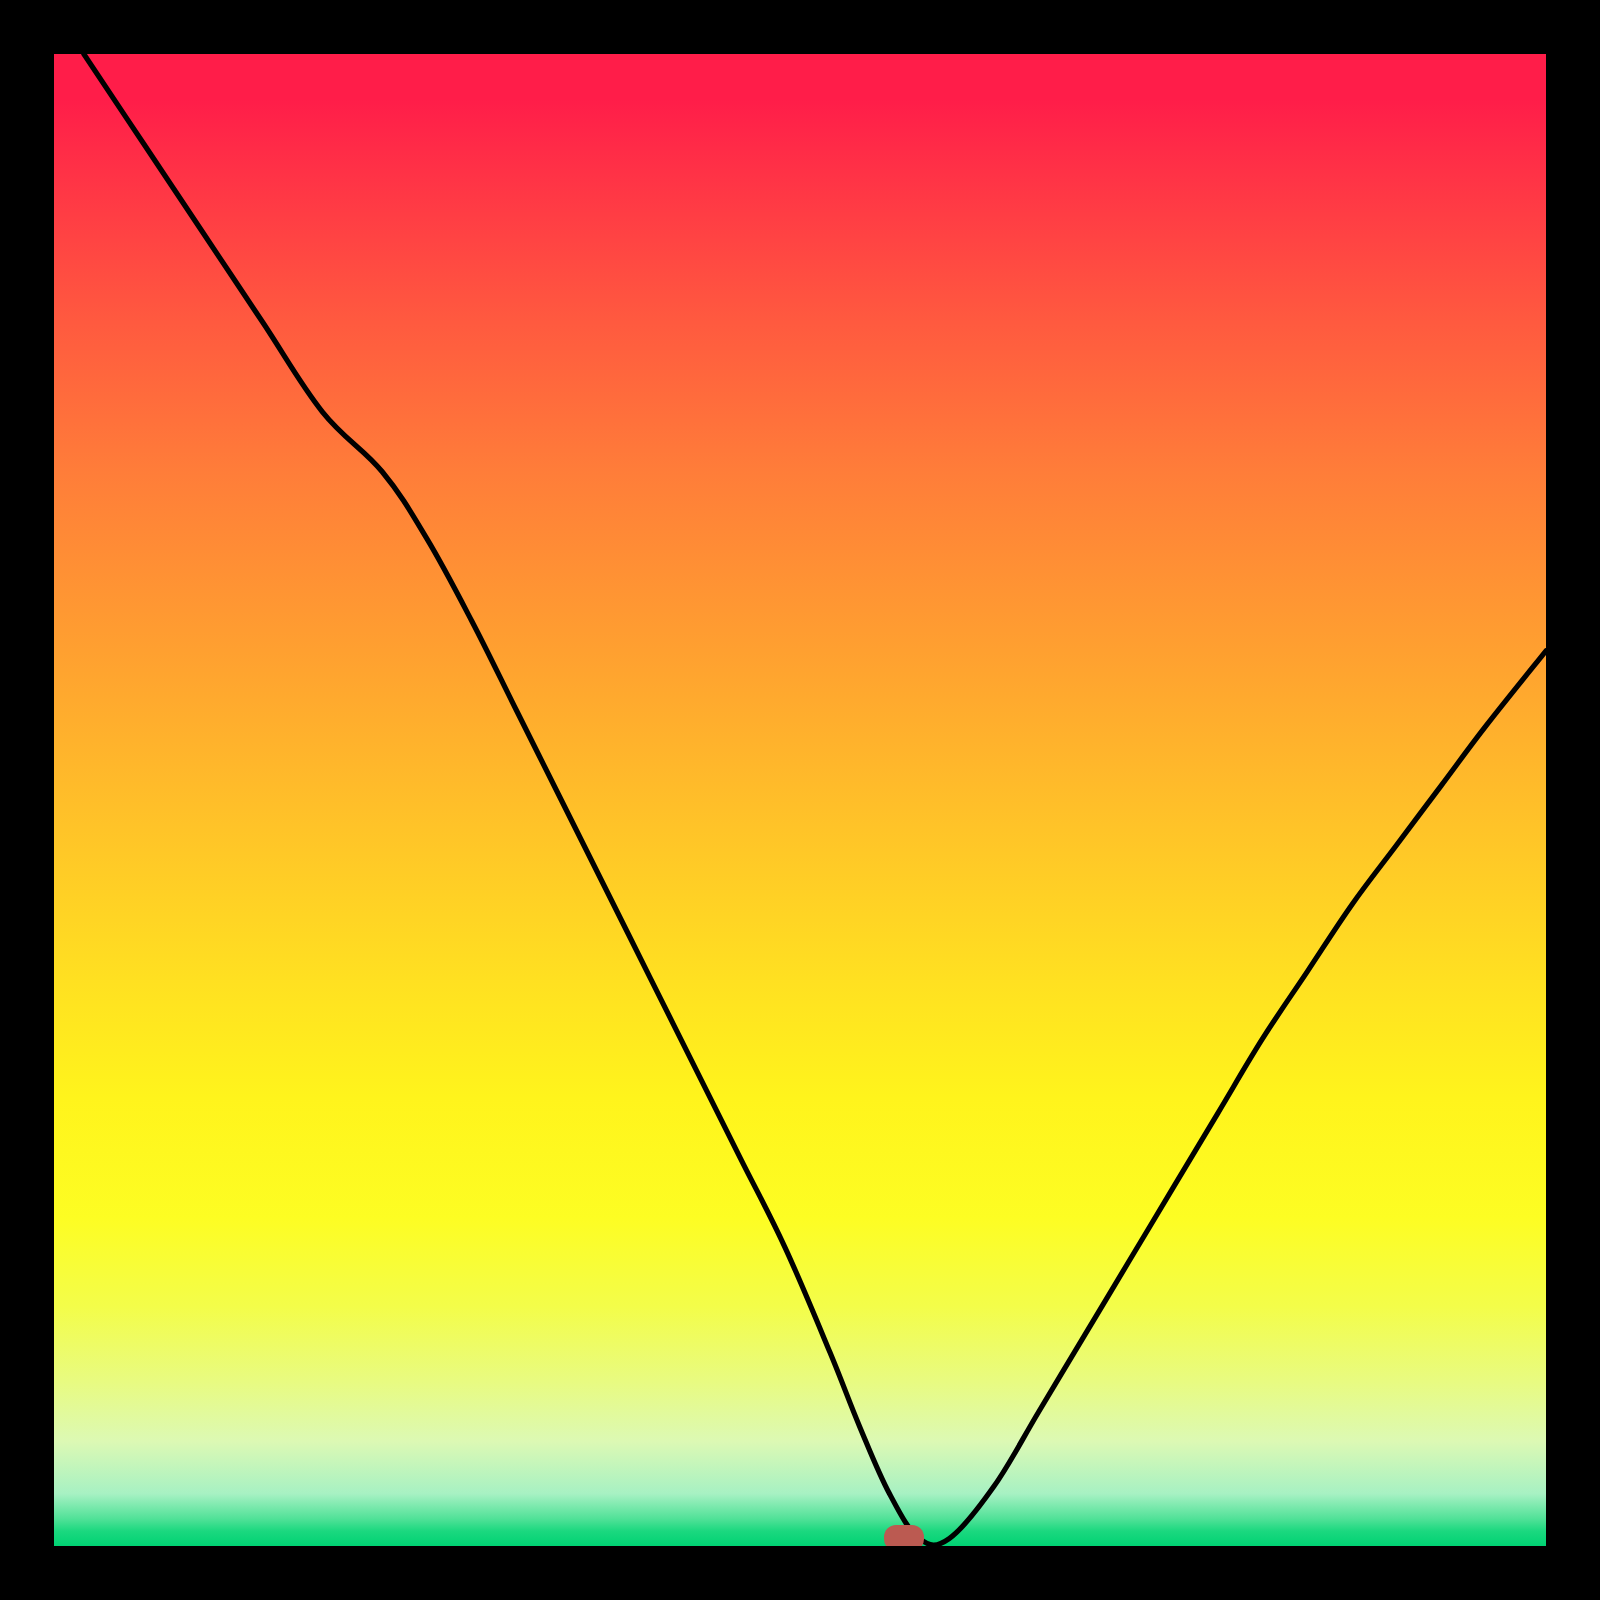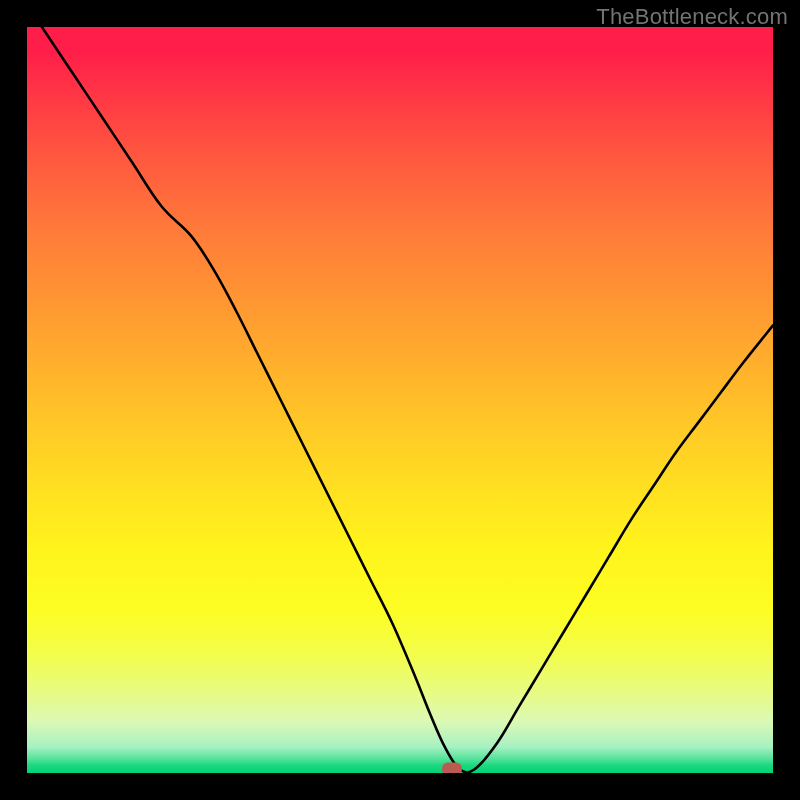--- a/index.html
+++ b/index.html
@@ -77,21 +77,20 @@
     border-radius: 6px;
     background: #bb5a51;
     transform: translate(-50%, -50%);
   }
 </style>
 </head>
 <body>
 
 <div class="frame">
 
-  <div class="watermark">TheBottleneck.com</div>
 
   <div class="plot-area">
     <div class="gradient"></div>
 
     <svg class="curve" viewBox="0 0 746 746" preserveAspectRatio="none">
       <path id="curve-path" fill="none" stroke="#000" stroke-width="2.6" stroke-linecap="round" stroke-linejoin="round" d="M 14.92 0.00 C 20.29 8.06, 34.02 28.65, 44.76 44.76 C 55.50 60.87, 63.86 73.41, 74.60 89.52 C 85.34 105.63, 93.70 118.17, 104.44 134.28 C 115.18 150.39, 123.54 165.61, 134.28 179.04 C 145.02 192.47, 154.72 197.47, 164.12 208.88 C 173.52 220.29, 178.44 229.02, 186.50 242.45 C 194.56 255.88, 200.82 268.04, 208.88 283.48 C 216.94 298.92, 223.20 312.13, 231.26 328.24 C 239.32 344.35, 245.58 356.89, 253.64 373.00 C 261.70 389.11, 267.96 401.65, 276.02 417.76 C 284.08 433.87, 290.34 446.41, 298.40 462.52 C 306.46 478.63, 312.72 491.17, 320.78 507.28 C 328.84 523.39, 335.10 535.93, 343.16 552.04 C 351.22 568.15, 357.48 579.34, 365.54 596.80 C 373.60 614.26, 381.21 632.91, 387.92 649.02 C 394.63 665.13, 397.47 673.56, 402.84 686.32 C 408.21 699.08, 412.39 709.82, 417.76 719.89 C 423.13 729.96, 427.31 738.24, 432.68 742.27 C 438.05 746.30, 440.89 746.97, 447.60 742.27 C 454.31 737.57, 461.92 727.57, 469.98 716.16 C 478.04 704.75, 484.30 692.29, 492.36 678.86 C 500.42 665.43, 506.68 654.99, 514.74 641.56 C 522.80 628.13, 529.06 617.69, 537.12 604.26 C 545.18 590.83, 551.44 580.39, 559.50 566.96 C 567.56 553.53, 573.82 543.09, 581.88 529.66 C 589.94 516.23, 596.20 505.12, 604.26 492.36 C 612.32 479.60, 618.58 470.88, 626.64 458.79 C 634.70 446.70, 640.96 436.63, 649.02 425.22 C 657.08 413.81, 663.34 406.12, 671.40 395.38 C 679.46 384.64, 685.72 376.28, 693.78 365.54 C 701.84 354.80, 706.76 347.79, 716.16 335.70 C 725.56 323.61, 740.63 305.11, 746.00 298.40"></path>
     </svg>
 
     <div id="marker" class="marker" style="left: 425.22px; top: 742.27px;"></div>
   </div>

